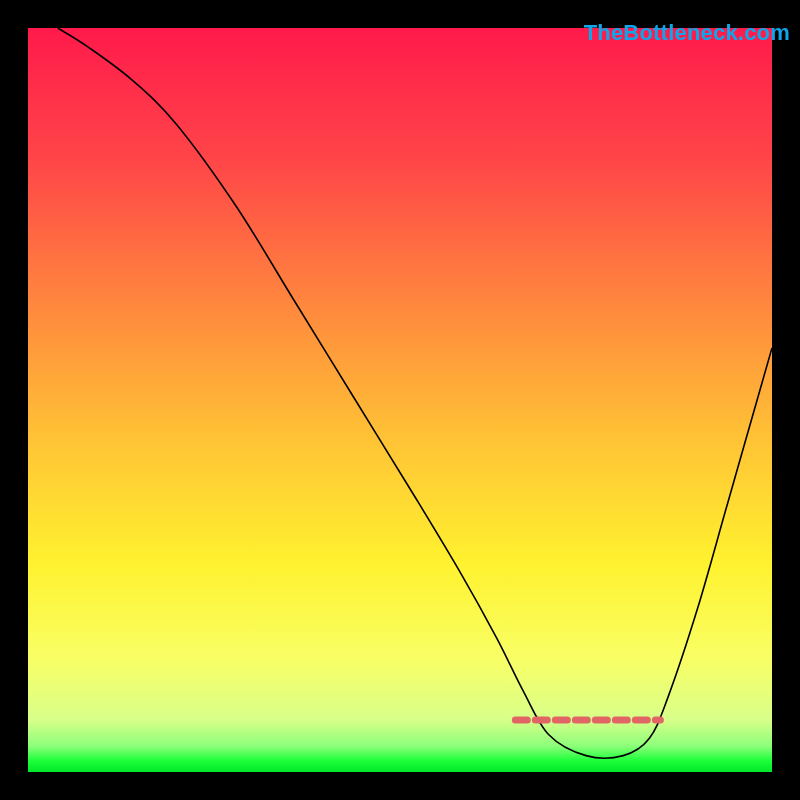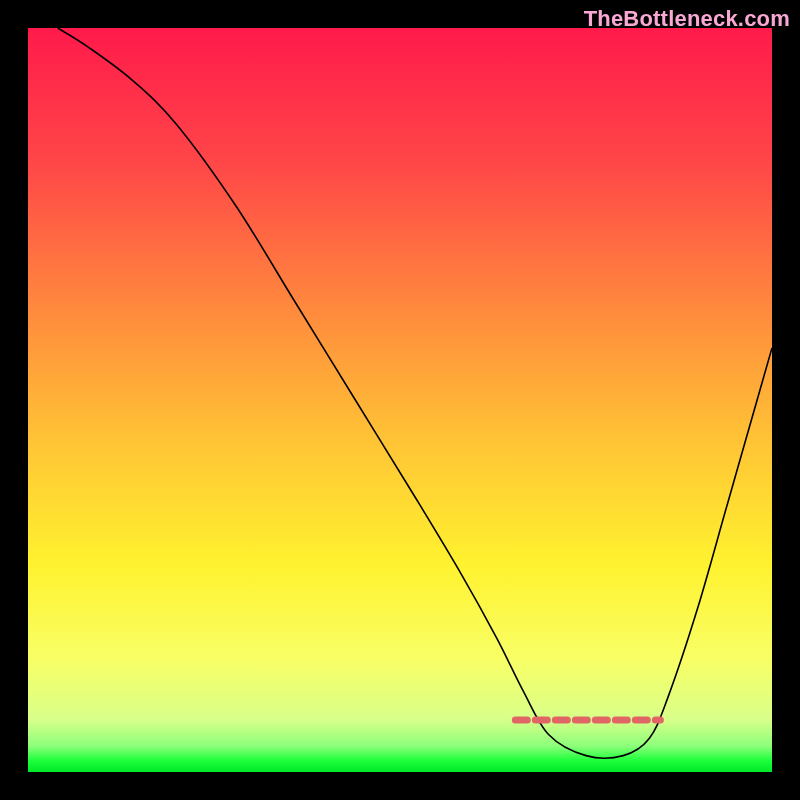--- a/index.html
+++ b/index.html
@@ -12,23 +12,23 @@
     font-family: Arial, Helvetica, sans-serif;
   }
   .outer {
     position: relative;
     width: 800px;
     height: 800px;
     background: #000;
   }
   .watermark {
     position: absolute;
-    top: 6px;
+    top: 20px;
     right: 10px;
-    color: #f9a8d4;
+    color: #0ea5e9;
     font-size: 22px;
     font-weight: 600;
     letter-spacing: 0.2px;
     z-index: 10;
   }
   .plot-wrap {
     position: absolute;
     left: 28px;
     top: 28px;
     width: 744px;

